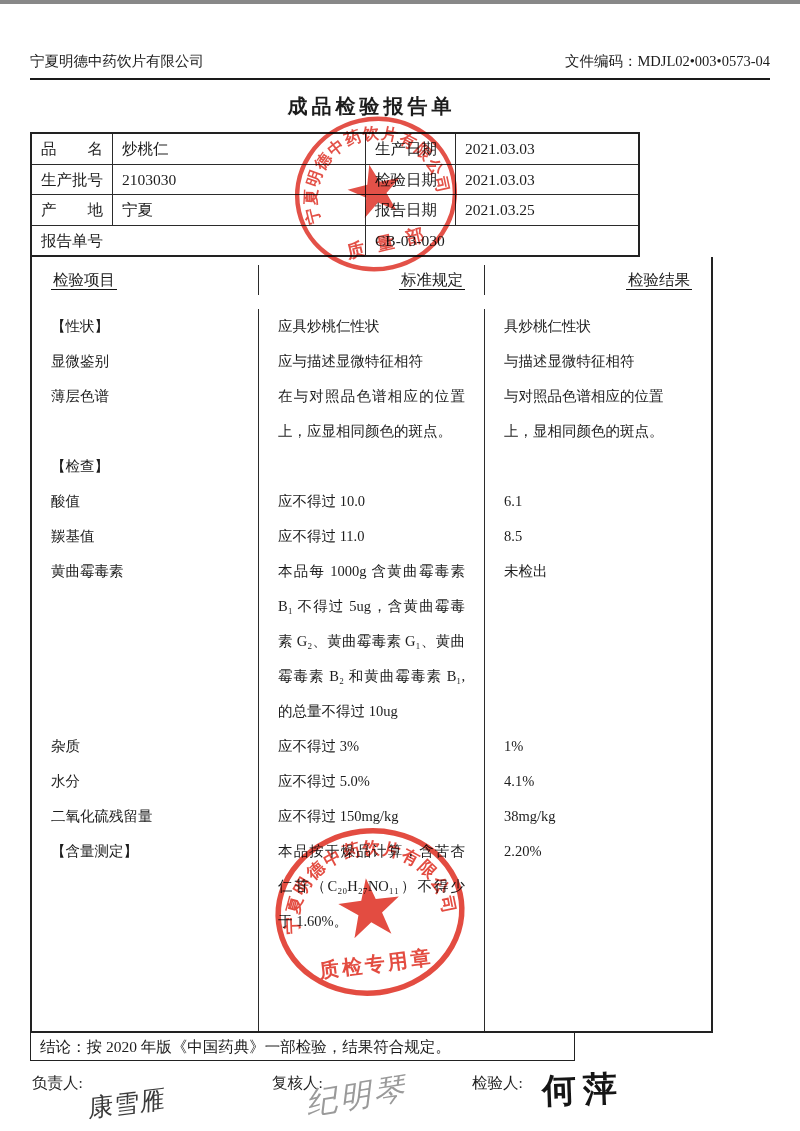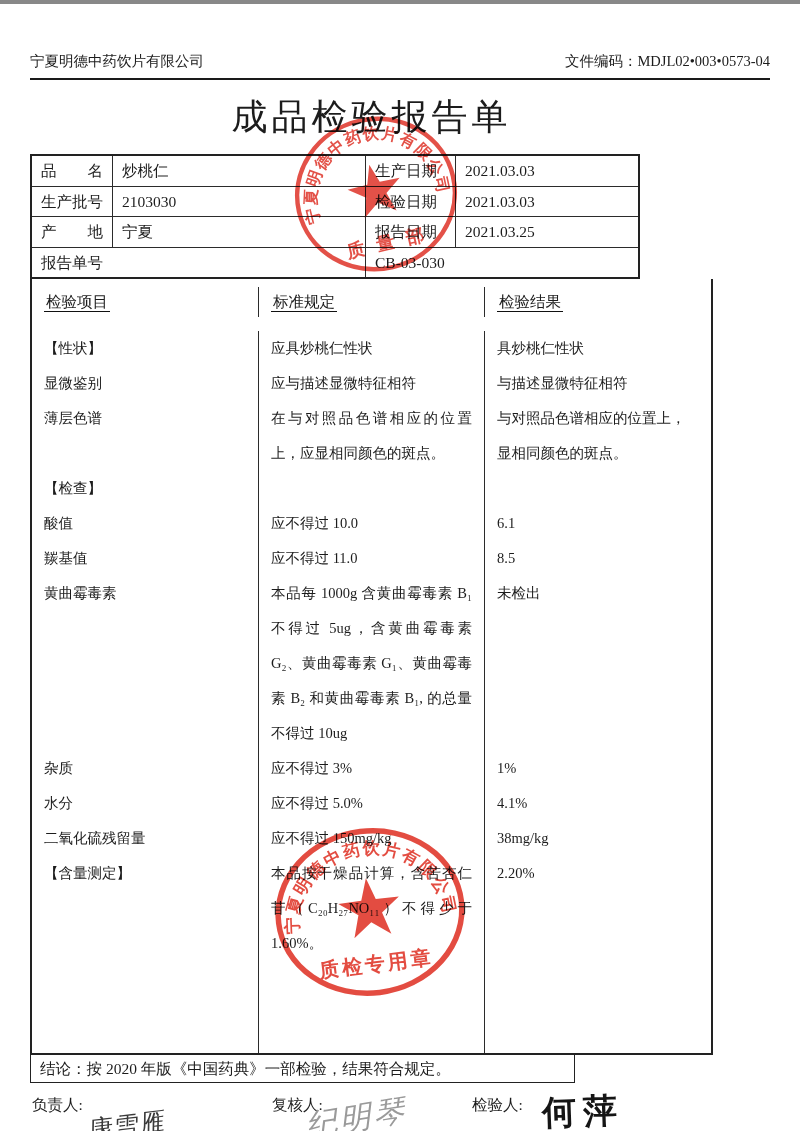--- a/index.html
+++ b/index.html
@@ -7,42 +7,42 @@
   .page {
     position:relative; width:800px; height:1131px; margin:4px auto;
     background:#ffffff; color:#1c1c1c;
     font-family:"Liberation Serif","DejaVu Serif",serif;
     overflow:hidden;
   }
   .sheet { position:absolute; left:30px; top:48px; width:683px; }
   .doc-header { display:flex; justify-content:space-between; align-items:flex-end;
     width:740px; font-size:14.5px; padding-bottom:7px; }
   .header-rule { width:740px; border-top:2px solid #1a1a1a; }
-  .report-title { text-align:center; font-size:36px; font-weight:400;
+  .report-title { text-align:center; font-size:20px; font-weight:700;
     letter-spacing:4px; margin:13px 0 12px 0; width:683px; }
 
   
   .info-table { width:610px; border:2px solid #222; display:grid;
     grid-template-columns:80px 253px 90px 1fr; font-size:15.5px; }
   .ic { line-height:29.5px; padding:0 9px; white-space:nowrap; overflow:visible; }
   .bl { border-left:1.5px solid #2b2b2b; }
   .bt { border-top:1.5px solid #2b2b2b; }
   .span2a { grid-column:1 / 3; }
   .span2b { grid-column:3 / 5; }
 
   
   .tests { width:683px; border:2px solid #222; border-top:none; }
   .trow { display:grid; grid-template-columns:227px 226px 1fr; }
-  .tc { padding:0 12px; line-height:35px; font-size:14.5px; }
+  .tc { padding:0 19px; line-height:35px; font-size:14.5px; }
   .vr { border-right:1.5px solid #2b2b2b; }
   .c2 { text-align:justify; }
   .th-row { padding-top:8px; padding-bottom:14px; }
   .th { font-size:15.5px; line-height:30px; }
   .th .ul { border-bottom:1.2px solid #111; padding:0 2px 1px 2px; }
-  .th.center { text-align:left; }
+  .th.center { text-align:right; }
   .spacer-row { height:92px; }
 
   .conclusion { width:545px; border:1.5px solid #222; border-top:none;
     font-size:15.5px; line-height:27px; padding:0 9px; }
 
   .footer { position:relative; width:683px; height:110px; font-size:15.5px; }
   .flabel { position:absolute; top:12px; white-space:nowrap; }
   .fl1 { left:2px; } .fl2 { left:242px; } .fl3 { left:442px; }
   .sig { position:absolute; white-space:nowrap; }
   .sig1 { left:58px; top:26px; font-size:25px; color:#3a3a3a;

